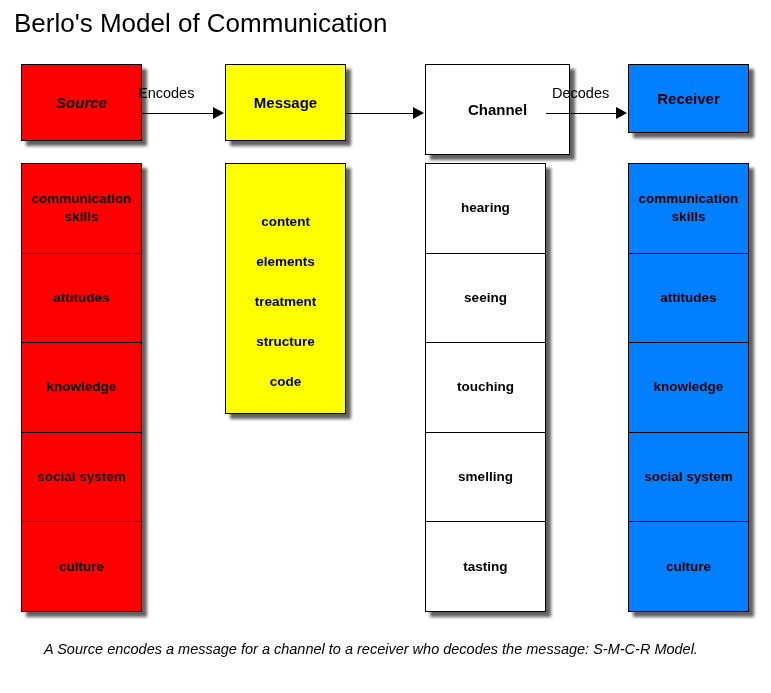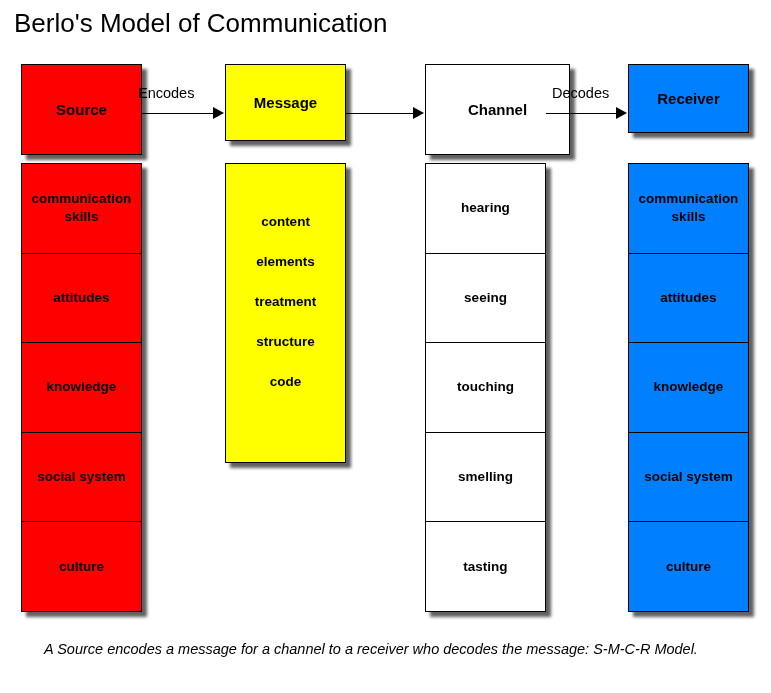--- a/index.html
+++ b/index.html
@@ -139,41 +139,41 @@
     font-style: italic;
   }
 </style>
 </head>
 <body>
 
 <div id="diagram-canvas">
 
   <div id="page-title">Berlo's Model of Communication</div>
 
-  <div class="box head-box c-source" style="left:21px; top:64px; width:121px; height:91px;">
+  <div class="box head-box c-source" style="left:21px; top:64px; width:121px; height:77px;font-style:italic;">
     <span>Source</span>
   </div>
 
   <div class="attr-stack c-source" style="left:21px; top:163px; width:121px; height:449px;">
     <div class="attr-cell">communication skills</div>
     <div class="attr-cell">attitudes</div>
     <div class="attr-cell">knowledge</div>
     <div class="attr-cell">social system</div>
     <div class="attr-cell">culture</div>
   </div>
 
   <div class="arrow-line" style="left:142px; top:113px; width:72px;"></div>
   <div class="arrow-head" style="left:213px; top:107px;"></div>
   <div class="arrow-label" style="left:138px; top:85px;">Encodes</div>
 
   <div class="box head-box c-message" style="left:225px; top:64px; width:121px; height:77px;">
     <span>Message</span>
   </div>
 
-  <div class="msg-panel" style="left:225px; top:163px; width:121px; height:300px;">
+  <div class="msg-panel" style="left:225px; top:163px; width:121px; height:251px;">
     <div class="msg-item">content</div>
     <div class="msg-item">elements</div>
     <div class="msg-item">treatment</div>
     <div class="msg-item">structure</div>
     <div class="msg-item">code</div>
   </div>
 
   <div class="arrow-line" style="left:346px; top:113px; width:68px;"></div>
   <div class="arrow-head" style="left:413px; top:107px;"></div>
 

